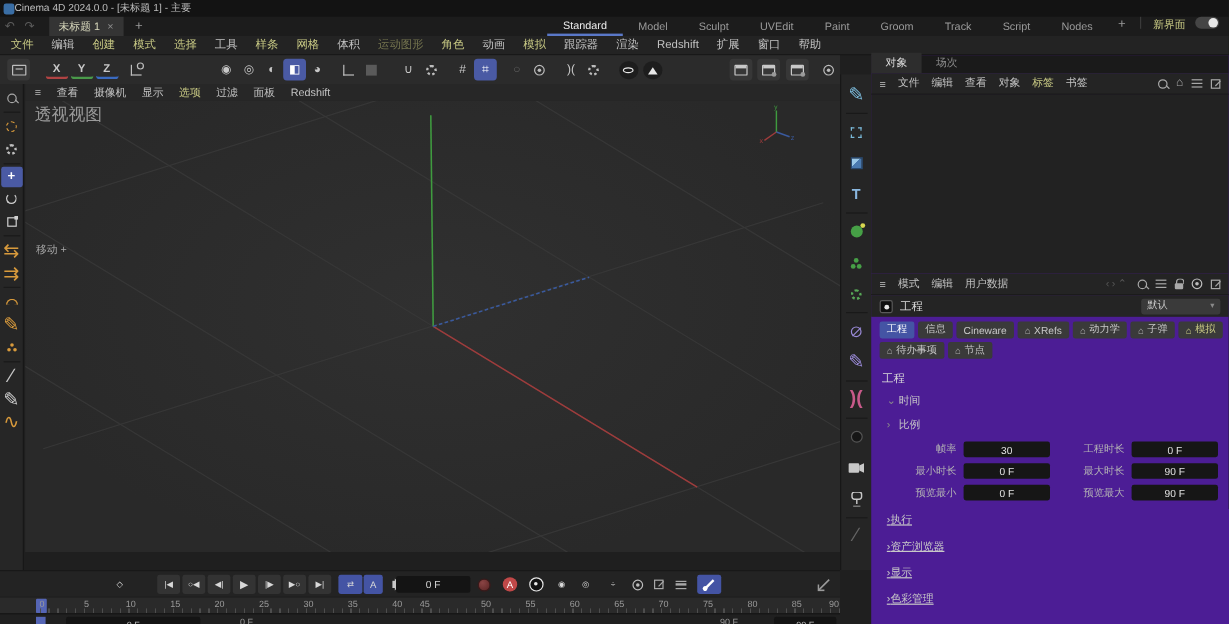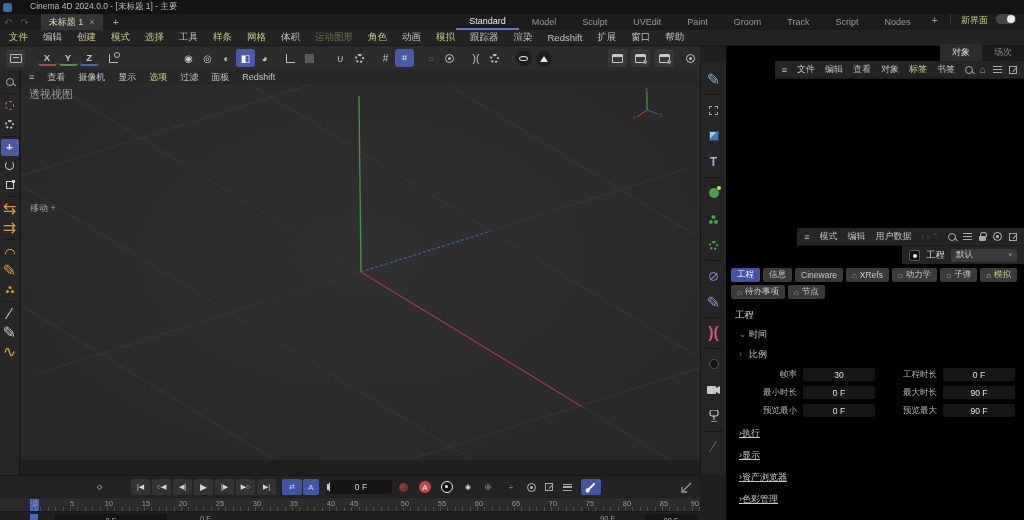--- a/index.html
+++ b/index.html
@@ -2,21 +2,21 @@
 <html><head>
 <meta charset="utf-8">
 <style>
   * { margin:0; padding:0; box-sizing:border-box; }
   html,body { width:1024px; height:520px; overflow:hidden; background:#1a1a1a;
     font-family:"Liberation Sans","DejaVu Sans",sans-serif; }
   #app { position:relative; width:1024px; height:520px; background:#1f1f1f; color:#c2c2c2; }
 
   
   .titlebar { position:absolute; left:0; top:0; width:1024px; height:14px; background:#131313;
-    display:flex; align-items:center; gap:18px; padding-left:3px; }
+    display:flex; align-items:center; gap:0; padding-left:3px; }
   .appicon { width:9px; height:9px; background:#3a6ea5; border-radius:2px; }
   .titletext { font-size:8.5px; color:#bdbdbd; white-space:nowrap; }
 
   .tabrow { position:absolute; left:0; top:14px; width:1024px; height:16px; background:#1c1c1c;
     display:flex; align-items:center; font-size:9px; }
   .histbtn { color:#5c5c5c; font-size:10px; padding:0 4px; }
   .doctab { display:flex; align-items:center; gap:6px; background:#343434; height:16px;
     padding:0 8px; color:#d9d9bd; margin-left:8px; }
   .doctab .x { color:#8a8a8a; font-size:9px; }
   .addtab { color:#9a9a9a; padding:0 10px; font-size:11px; }
@@ -98,39 +98,39 @@
   .ls.sel { background:#4a5aa4; border-radius:2px; width:18px; height:17px; }
   .lsep { width:14px; height:1px; background:#1a1a1a; margin:2px 0; }
   .org { color:#d89a3c; } .gry { color:#c8c8c8; }
 
   
   .vp { position:absolute; left:21px; top:70px; width:679px; height:405px; }
   .vp-menu { height:14px; background:#272727; display:flex; align-items:center; gap:13px; padding-left:8px; font-size:9px; }
   .vp-menu .burger { color:#bdbdbd; font-size:9px; letter-spacing:0; }
   .vp-menu span.accent { color:#c8c984; }
   .vp-canvas { position:relative; height:376px; background:radial-gradient(ellipse at 50% 45%, #303030 0%, #292929 75%); overflow:hidden; }
-  .vp-label { position:absolute; left:8px; top:3px; font-size:11px; color:#9a9a9a; }
+  .vp-label { position:absolute; left:8px; top:3px; font-size:14px; color:#9a9a9a; }
   .vp-cam { position:absolute; left:0; right:0; top:3px; text-align:center; font-size:9px; color:#b8b8b8; }
   .vp-cam .minicam { display:inline-block; width:7px; height:5px; background:#9a9a9a; border-radius:1px; position:relative; margin-left:4px; }
   .vp-cam .minicam::after{content:"";position:absolute;right:-3px;top:0.5px;border:2px solid transparent;border-right:3px solid #9a9a9a}
   .vp-tool { position:absolute; left:9px; top:118px; font-size:9px; color:#a8a8a8; }
   .vp-status { height:15px; background:#2d2d2d; border-top:1px solid #1c1c1c; display:flex; align-items:center;
     justify-content:space-between; padding:0 8px; font-size:8.5px; color:#a8a8a8; }
   .axis3d { position:absolute; right:38px; top:4px; }
 
   
   .right-strip { position:absolute; left:700px; top:62px; width:26px; height:413px; background:#252525;
     border-left:1px solid #171717; display:flex; flex-direction:column; align-items:center; padding-top:4px; }
   .rs { width:24px; height:26px; display:flex; align-items:center; justify-content:center; }
   .rsep { width:18px; height:1px; background:#191919; margin:2px 0; }
   .cyan { color:#7ab8d8; } .blu { color:#8ab8e0; } .mag { color:#c85a8a; } .vio { color:#9a8ad8; }
 
   
-  .right-panel { position:absolute; left:726px; top:46px; width:298px; height:474px; background:#000000;
-    display:flex; flex-direction:column; font-size:9px;align-items:flex-end; }
+  .right-panel { position:absolute; left:726px; top:46px; width:298px; height:474px; background:#4c1d95;
+    display:flex; flex-direction:column; font-size:9px; }
   .ptabs { height:15px; background:#1a1a1a; display:flex; align-items:flex-end; }
   .ptab { padding:2px 12px; color:#8a8a8a; }
   .ptab.active { background:#2d2d2d; color:#dcdcdc; }
   .pmenu { height:18px; background:#242424; border-bottom:1px solid #1b1b1b; display:flex; align-items:center;
     gap:10px; padding:0 7px; }
   .pmenu .mi { color:#c2c2c2; }
   .pmenu .mi.accent { color:#c8c984; }
   .pmenu .right { margin-left:auto; display:flex; align-items:center; gap:7px; }
   .homeglyph{color:#a8a8a8;font-size:10px}
   .dimarrows{color:#555;font-size:9px;letter-spacing:2px}
@@ -539,24 +539,24 @@
         <span class="fval">90 F</span>
         <span class="flab">预览最小</span>
         <span class="fval">0 F</span>
         <span class="flab">预览最大</span>
         <span class="fval">90 F</span>
       </div>
       <div class="cgrp">
         <span class="chev">›</span><span>执行</span>
       </div>
       <div class="cgrp">
+        <span class="chev">›</span><span>资产浏览器</span>
+      </div>
+      <div class="cgrp">
         <span class="chev">›</span><span>显示</span>
-      </div>
-      <div class="cgrp">
-        <span class="chev">›</span><span>资产浏览器</span>
       </div>
       <div class="cgrp">
         <span class="chev">›</span><span>色彩管理</span>
       </div>
     </div>
   </div>
 
   <div class="timeline">
     <span class="t" style="left:97px">◇</span>
     <span class="t btn" style="left:131px">|◀</span>

